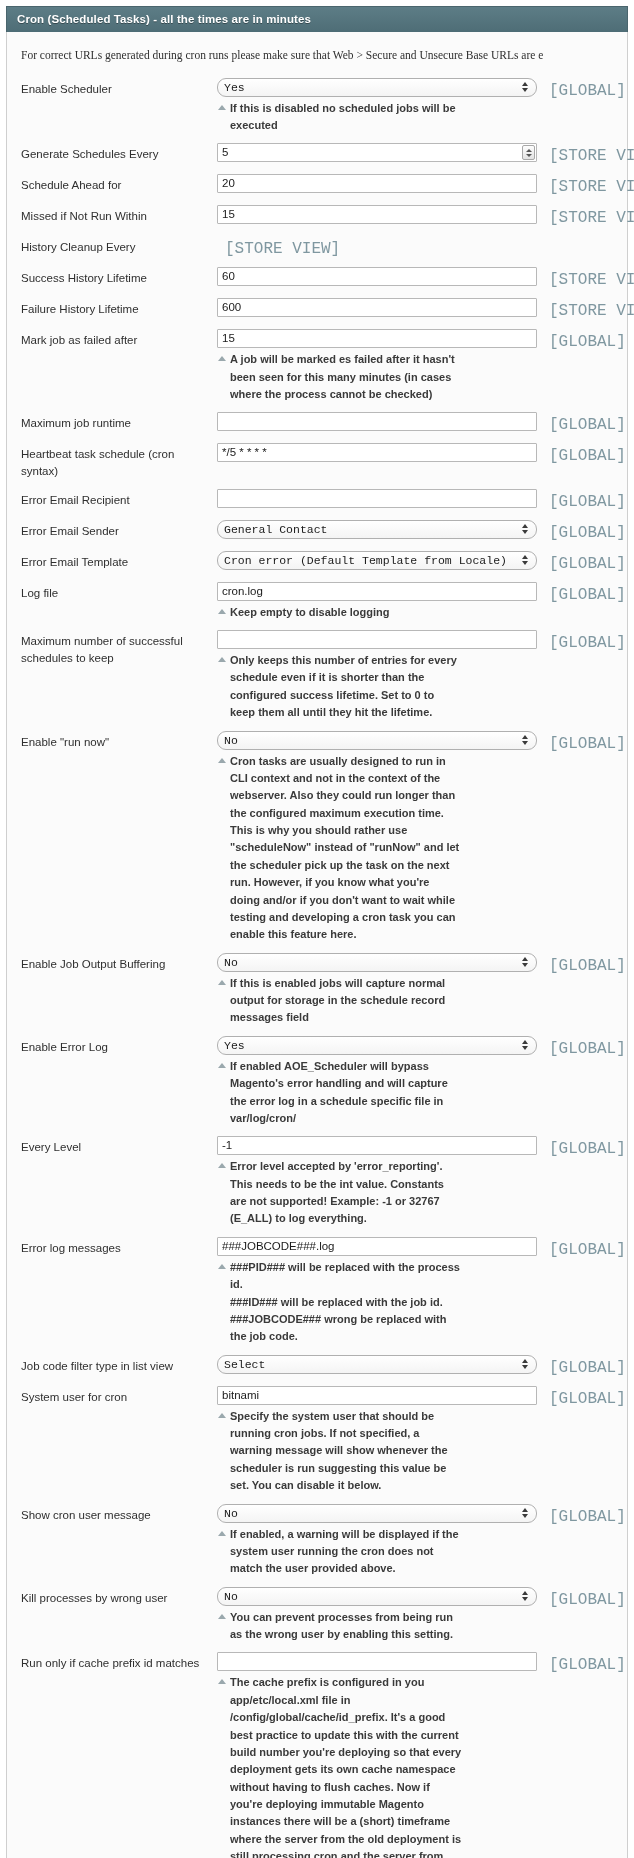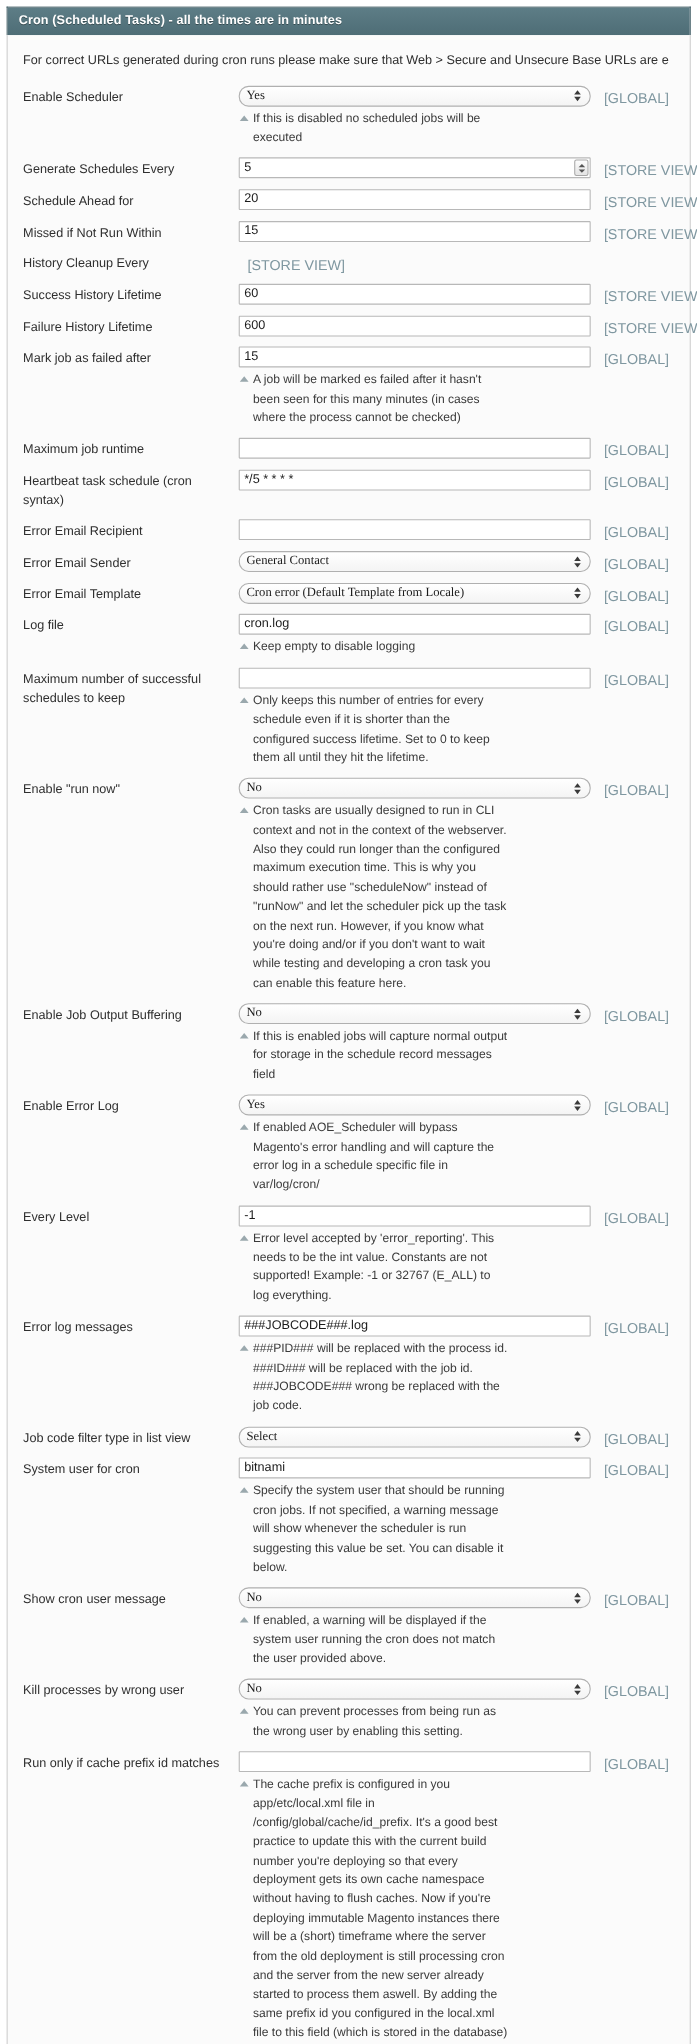--- a/index.html
+++ b/index.html
@@ -44,20 +44,21 @@
     padding: 10px 0 14px 0;
   }
 
   .intro {
     font-size: 11.5px;
     color: #2f2f2f;
     padding: 6px 14px 14px 14px;
     line-height: 1.35;
     white-space: nowrap;
     overflow: hidden;
+    font-family: Liberation Serif, serif;
   }
 
   
   .field {
     display: flex;
     align-items: flex-start;
     padding: 0 0 0 0;
     margin-bottom: 9px;
   }
 
@@ -74,23 +75,24 @@
   .field-control {
     flex: 1;
     min-width: 0;
     padding-right: 4px;
   }
 
   .scope {
     width: 86px;
     min-width: 86px;
     padding: 4px 0 0 8px;
-    font-size: 13px;
+    font-size: 16px;
     color: #7f97a0;
     white-space: nowrap;
+    font-family: Liberation Mono, monospace;
   }
 
   
   input.txt {
     width: 100%;
     height: 19px;
     padding: 1px 4px 2px 4px;
     font-family: "Liberation Sans", sans-serif;
     font-size: 11.5px;
     color: #1b1b1b;
@@ -105,21 +107,21 @@
     position: relative;
     width: 100%;
     height: 19px;
   }
   select.sel {
     -webkit-appearance: none;
     appearance: none;
     width: 100%;
     height: 19px;
     padding: 0 22px 1px 6px;
-    font-family: Liberation Serif, serif;
+    font-family: Liberation Mono, monospace;
     font-size: 11.5px;
     color: #1b1b1b;
     background: #ffffff;
     background: linear-gradient(180deg, #ffffff 0%, #f4f4f4 100%);
     border: 1px solid #b0b0b0;
     border-radius: 9px;
     outline: none;
     line-height: 17px;
   }
   .sel-arrows {
@@ -185,21 +187,21 @@
   }
   .note .tri {
     position: absolute;
     left: 1px;
     top: 5px;
     width: 0; height: 0;
     border-left: 4px solid transparent;
     border-right: 4px solid transparent;
     border-bottom: 5px solid #9aa8ad;
   }
-  .note p { margin: 0; }
+  .note p { margin: 0; font-weight: bold; }
 </style>
 </head>
 <body>
 
 <div class="page">
 
   <div class="section-header">Cron (Scheduled Tasks) - all the times are in minutes</div>
 
   <div class="section-body">
 

